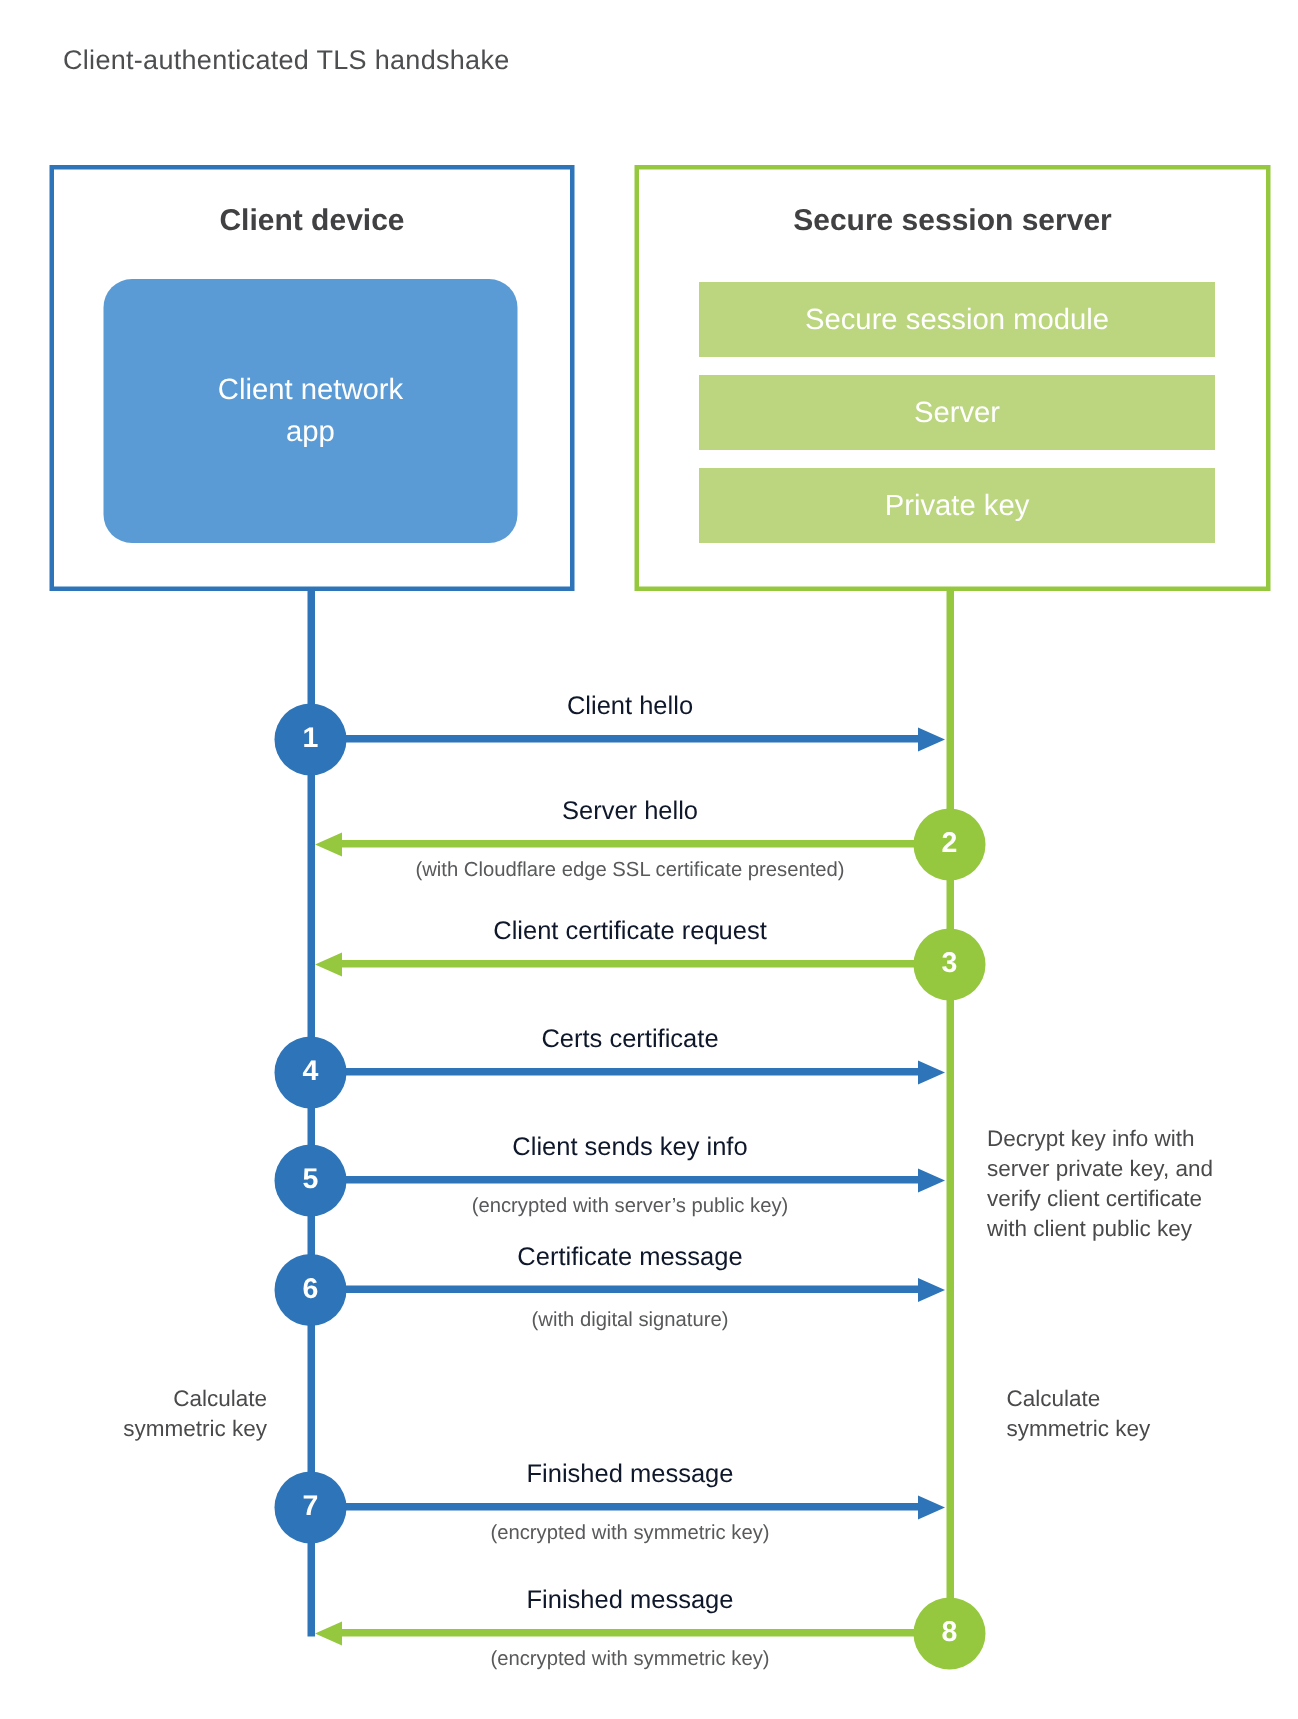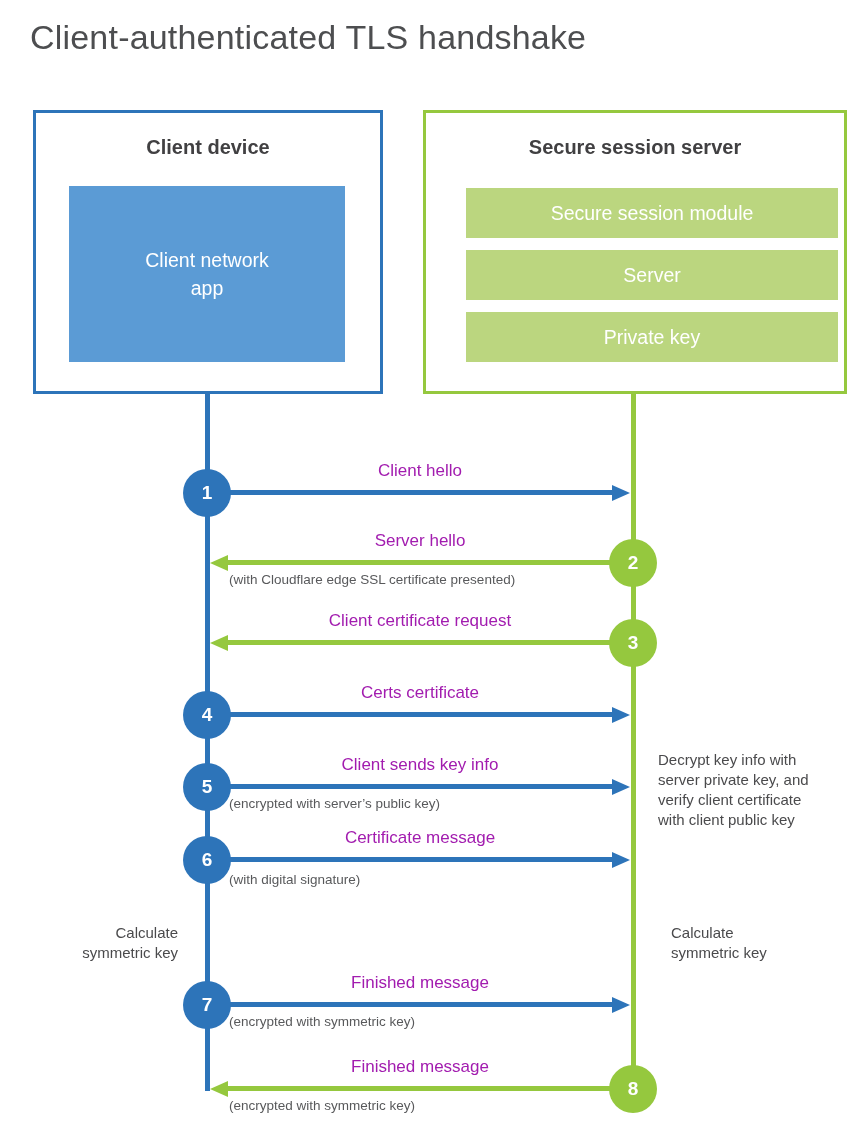--- a/index.html
+++ b/index.html
@@ -1,56 +1,56 @@
 <!DOCTYPE html>
 <html><head>
 <meta charset="utf-8">
 <style>
   html,body{margin:0;padding:0;background:#ffffff;}
   .canvas{
     position:relative;width:865px;height:1146px;background:#ffffff;overflow:hidden;
     font-family:"Liberation Sans", sans-serif;
   }
   .page-title{
-    position:absolute;left:30px;top:18px;margin:0;
-    font-size:34px;font-weight:300;color:#4d4e50;letter-spacing:.2px;
+    position:absolute;left:30px;top:18px;margin:12px;
+    font-size:18px;font-weight:300;color:#4d4e50;letter-spacing:.2px;
   }
   
   .box{position:absolute;top:110px;height:284px;background:#fff;box-sizing:border-box;}
   .box.client{left:33px;width:350px;border:3px solid #2d74b9;}
   .box.server{left:423px;width:424px;border:3px solid #95c83e;}
   .box-title{margin-top:23px;text-align:center;font-size:20px;font-weight:700;color:#414042;}
   .app-rect{
     position:absolute;left:69px;top:186px;width:276px;height:176px;background:#5b9bd5;
     display:flex;align-items:center;justify-content:center;text-align:center;
-    color:#ffffff;font-size:19.5px;line-height:1.45;white-space:pre-line;
+    color:#ffffff;font-size:19.5px;line-height:1.45;white-space:pre-line;border-radius:19px;
   }
   .bar{
-    position:absolute;left:466px;width:372px;height:50px;background:#bbd67f;
+    position:absolute;left:466px;width:344px;height:50px;background:#bbd67f;
     display:flex;align-items:center;justify-content:center;
     color:#ffffff;font-size:19.5px;
   }
   
   .lifeline{position:absolute;width:5px;}
   .lifeline.blue{left:205px;top:394px;height:697px;background:#2d74b9;}
   .lifeline.green{left:631px;top:394px;height:695px;background:#95c83e;}
   
   .hline{position:absolute;height:5px;}
   .hline.blue{background:#2d74b9;}
   .hline.green{background:#95c83e;}
   .ah{position:absolute;width:0;height:0;border-top:8px solid transparent;border-bottom:8px solid transparent;}
   .ah.right.blue{border-left:18px solid #2d74b9;}
   .ah.left.green{border-right:18px solid #95c83e;}
   .lbl{
     position:absolute;left:210px;width:420px;text-align:center;
-    font-size:17px;color:#a21caf;
+    font-size:17px;color:#0f172a;
   }
   .sub{
-    position:absolute;left:210px;width:420px;
-    font-size:13.5px;color:#58595b;margin-left:19px;
+    position:absolute;left:210px;width:420px;text-align:center;
+    font-size:13.5px;color:#58595b;
   }
   .circ{
     position:absolute;width:48px;height:48px;border-radius:50%;
     display:flex;align-items:center;justify-content:center;
     color:#ffffff;font-size:19px;font-weight:700;
   }
   .circ.blue{left:183px;background:#2d74b9;}
   .circ.green{left:609px;background:#95c83e;}
   
   .note{position:absolute;font-size:15px;color:#4a4a4c;white-space:pre-line;line-height:1.3;}

